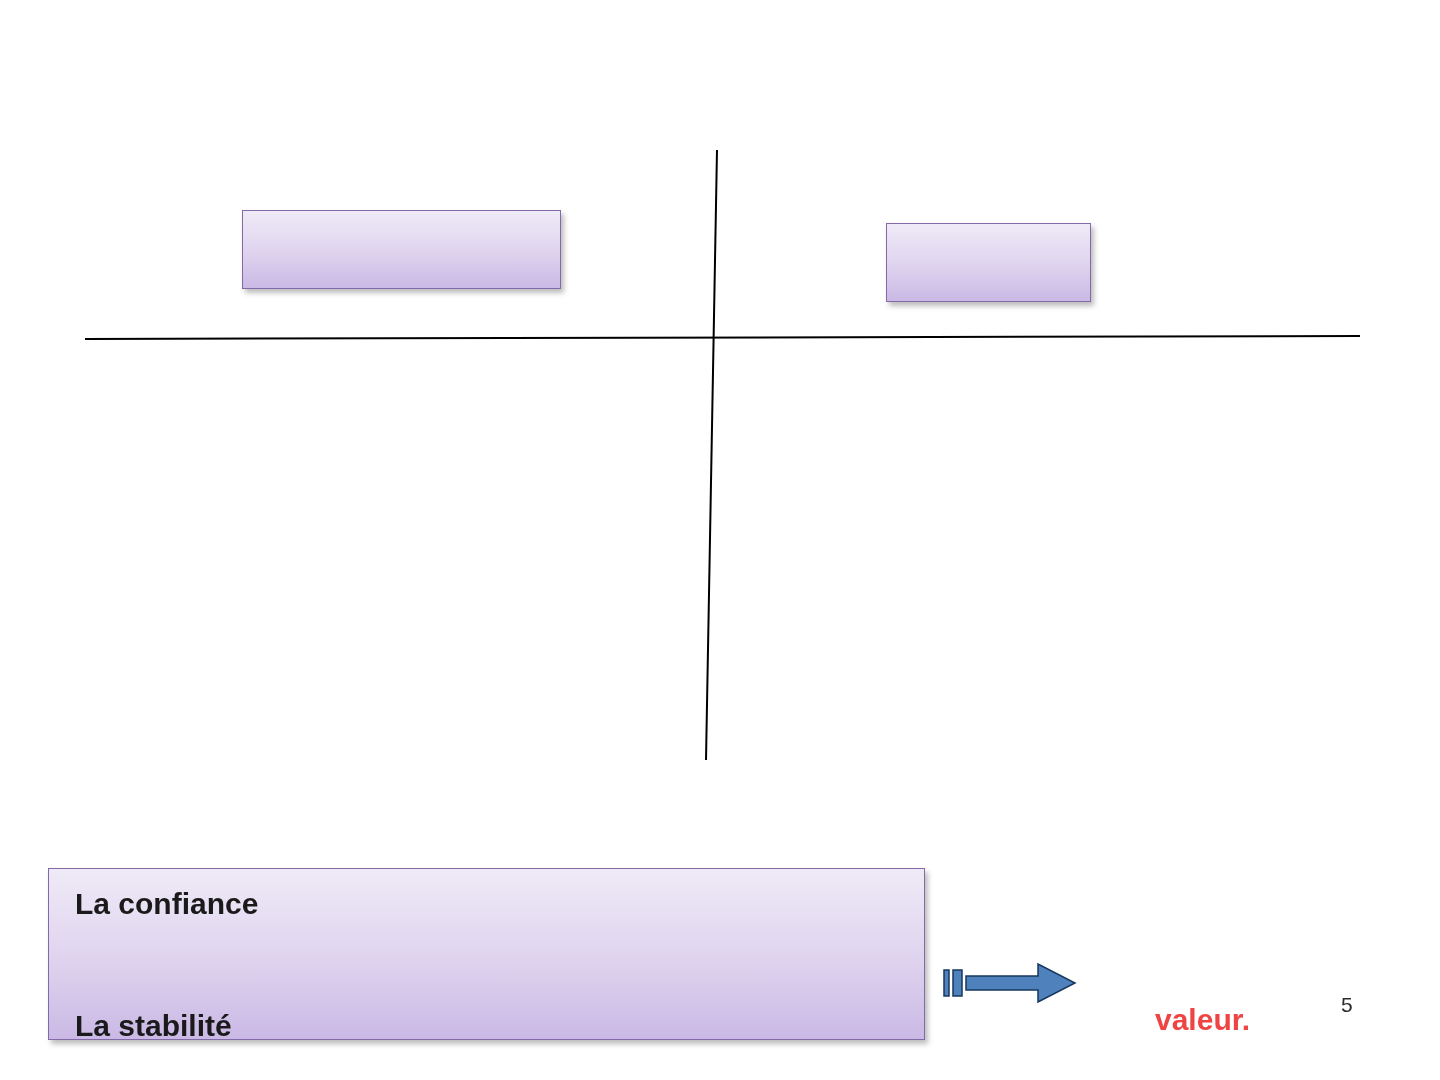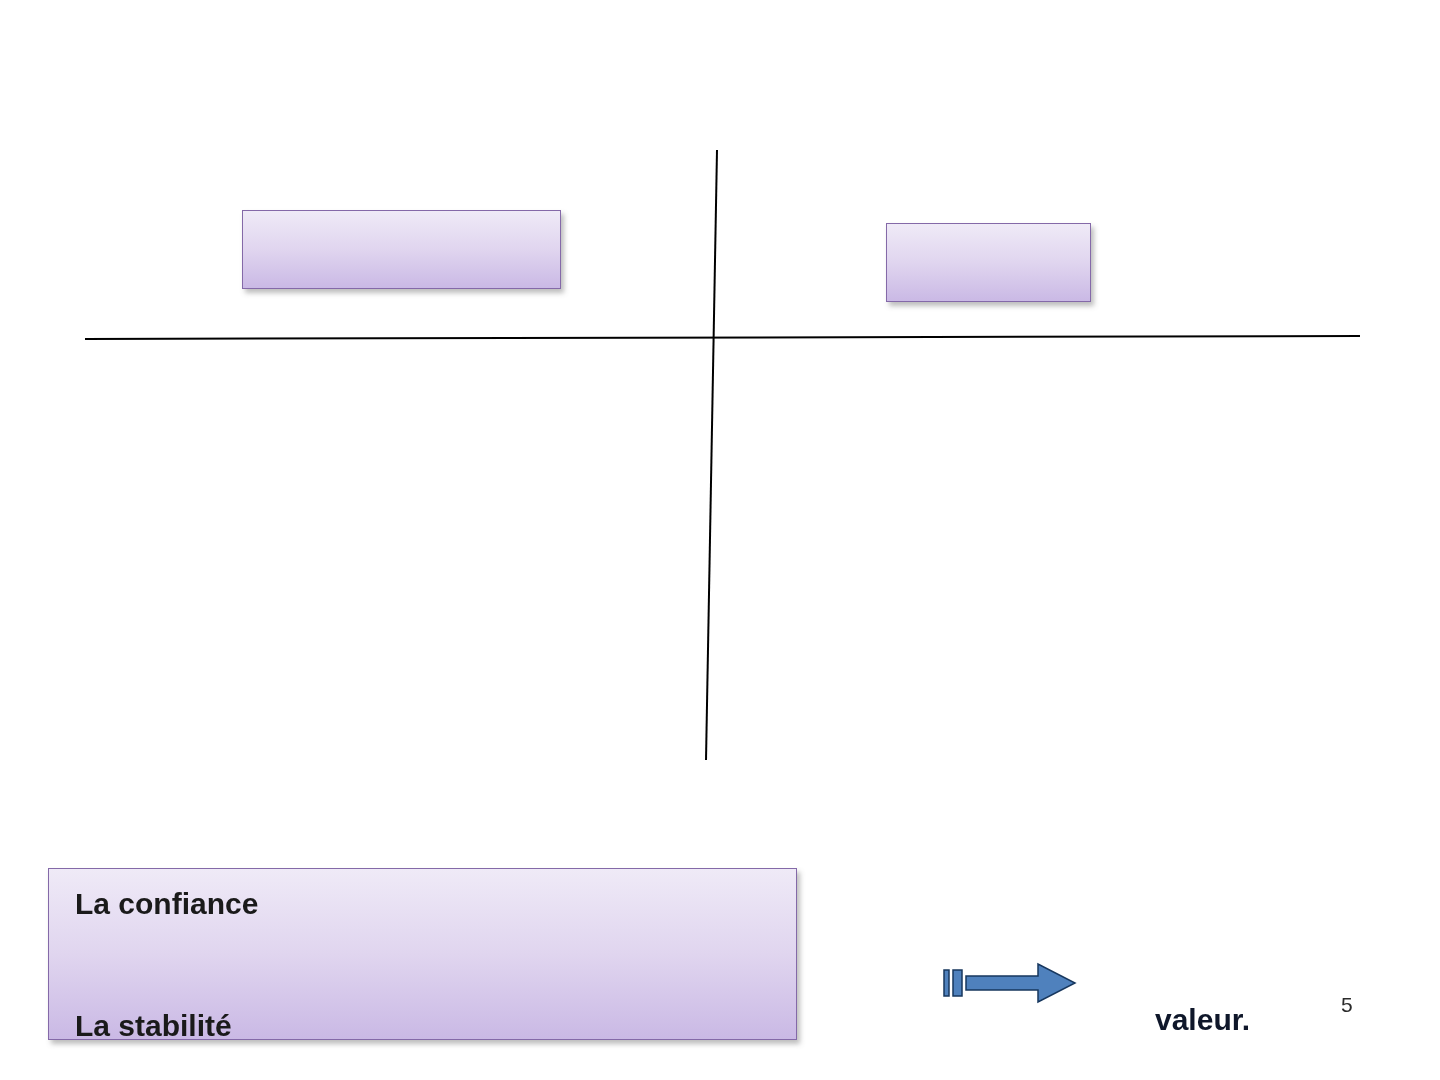--- a/index.html
+++ b/index.html
@@ -41,21 +41,21 @@
   }
   .pbox.top-right {
     left: 886px;
     top: 223px;
     width: 205px;
     height: 79px;
   }
   .pbox.bottom {
     left: 48px;
     top: 868px;
-    width: 749px;
+    width: 877px;
     height: 172px;
   }
   .bottom-line {
     position: absolute;
     left: 26px;
     font-weight: bold;
     font-size: 30px;
     color: #1a1a1a;
     white-space: nowrap;
   }
@@ -64,21 +64,21 @@
   }
   .bottom-line.line2 {
     top: 140px;
   }
   .valeur-text {
     position: absolute;
     left: 1155px;
     top: 1003px;
     font-weight: bold;
     font-size: 30px;
-    color: #0f172a;
+    color: #ef4444;
     white-space: nowrap;
   }
   .page-number {
     position: absolute;
     left: 1341px;
     top: 993px;
     font-size: 21px;
     color: #2b2b2b;
   }
   .arrow-wrap {

